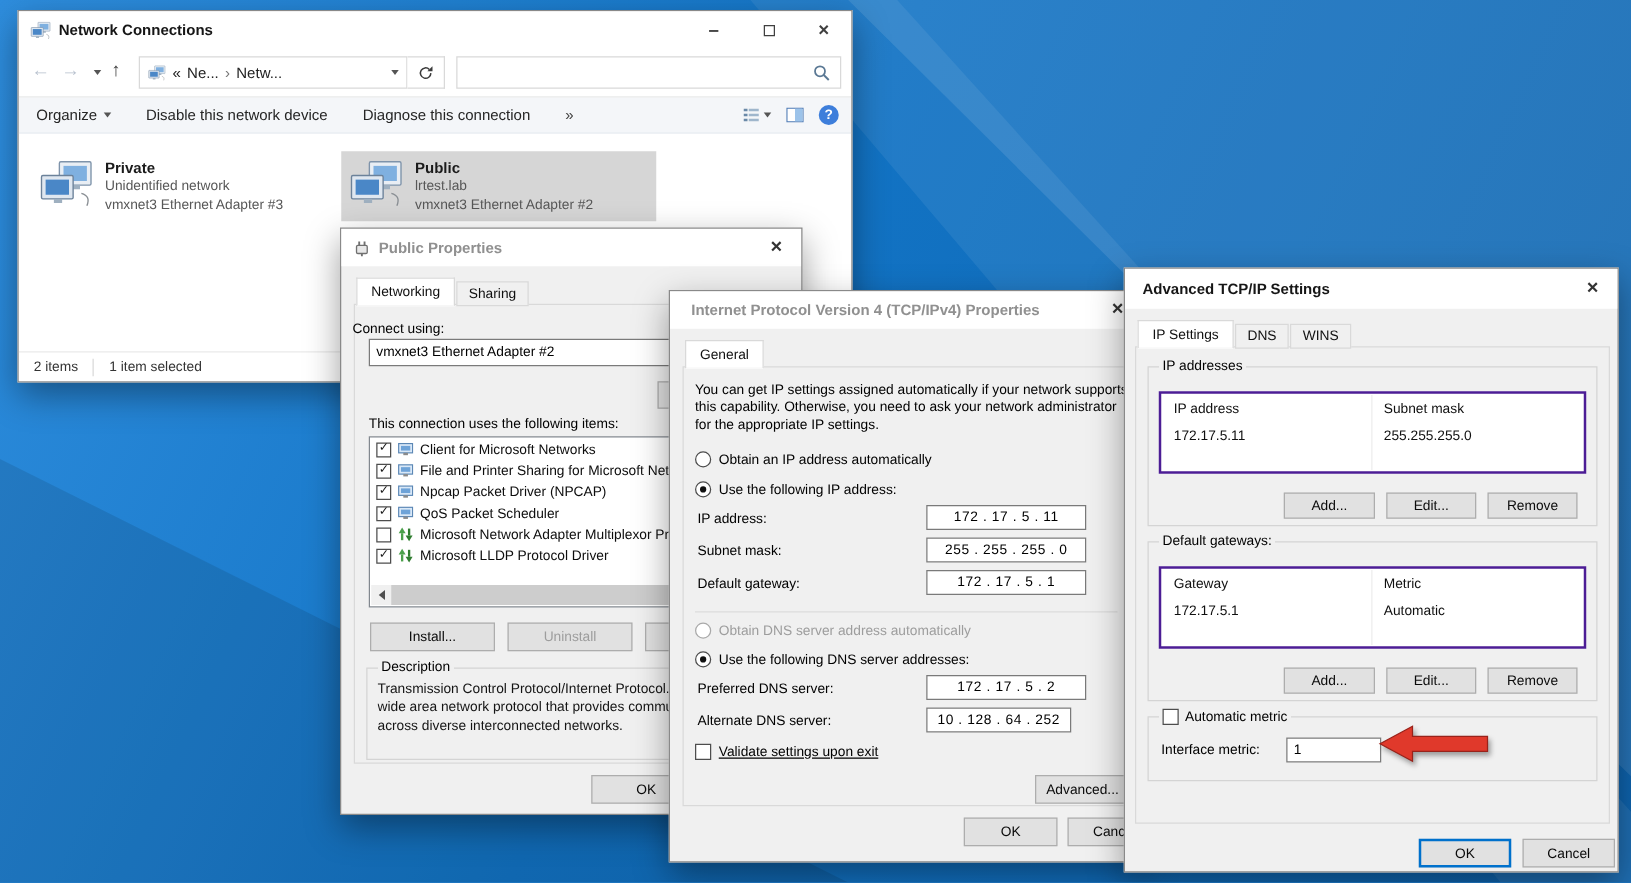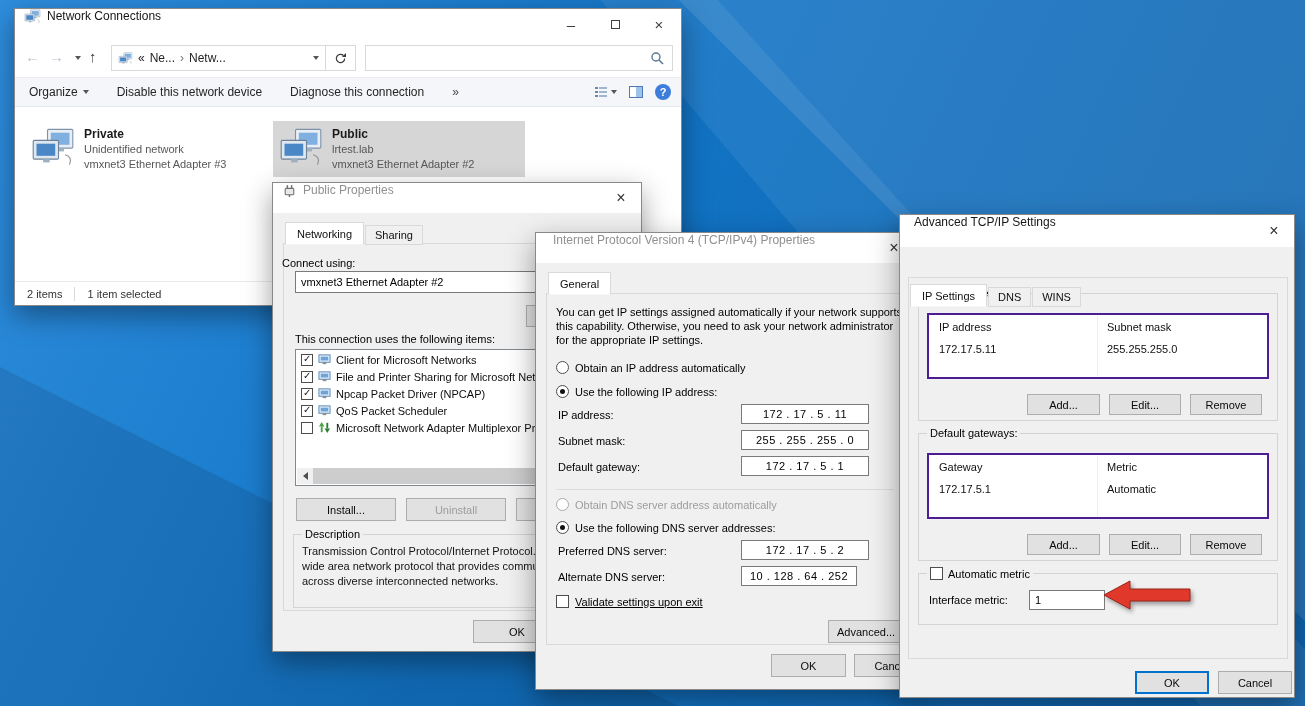--- a/index.html
+++ b/index.html
@@ -9,21 +9,21 @@
   
   #desktop { position:absolute; inset:0; overflow:hidden;
     background:linear-gradient(115deg,#2e8ddd 0%,#1273c4 45%,#0e63ad 100%); }
   #desktop .streak1 { position:absolute; inset:0; background:rgba(255,255,255,.10); clip-path:polygon(52% 0,100% 0,100% 88%); }
   #desktop .streak2 { position:absolute; inset:0; background:rgba(255,255,255,.07); clip-path:polygon(46% 0,55% 0,100% 92%,100% 100%,92% 100%); }
   #desktop .shade   { position:absolute; inset:0; background:rgba(0,0,0,.10); clip-path:polygon(0 52%,52% 100%,0 100%); }
 
   
   .window { position:absolute; background:#f0f0f0; border:1px solid #898989;
     box-shadow:0 10px 26px rgba(0,0,0,.38); overflow:hidden; }
-  .titlebar { position:relative; height:30px; background:#fff; display:flex; align-items:flex-start; padding-left:9px; }
+  .titlebar { position:relative; height:30px; background:#fff; display:flex; align-items:center; padding-left:9px;font-weight:bold; }
   .title { font-size:12px; color:#161616; margin-left:6px; white-space:nowrap; }
   .title.inactive { color:#909090; }
   .winbtns { position:absolute; right:0; top:0; height:100%; display:flex; }
   .winbtn { width:44px; height:100%; display:flex; align-items:center; justify-content:center; color:#404040; font-size:15px; }
   .maxbox { width:9px; height:9px; border:1px solid #404040; display:inline-block; }
   .dlg-close { position:absolute; right:0; top:0; width:40px; height:30px; display:flex; align-items:center; justify-content:center; font-size:16px; color:#333; }
 
   
   .tabstrip { position:absolute; display:flex; align-items:flex-end; z-index:3; }
   .tab { height:20px; border:1px solid #d9d9d9; background:#f0f0f0; font-size:11px; color:#101010;
@@ -307,20 +307,27 @@
           </svg>
         <span>QoS Packet Scheduler</span>
       </div>
       <div class="conn-row">
         <span class="cb"></span>
         <svg width="13" height="13">
             <use href="#ic-proto"></use>
           </svg>
         <span>Microsoft Network Adapter Multiplexor Pro...</span>
       </div>
+      <div class="conn-row">
+        <span class="cb checked"></span>
+        <svg width="13" height="13">
+            <use href="#ic-proto"></use>
+          </svg>
+        <span>Microsoft LLDP Protocol Driver</span>
+      </div>
     </div>
     <div class="hscroll">
       <span class="sbtn">
           <span class="tri-left"></span>
         </span>
       <span class="thumb" style="width:240px;"></span>
     </div>
   </div>
 
   <div class="btn" style="left:23px; top:315px; width:100px; height:23px;">Install...</div>
@@ -410,21 +417,21 @@
   <div class="btn" style="left:235px; top:421px; width:75px; height:23px;">OK</div>
   <div class="btn" style="left:318px; top:421px; width:75px; height:23px;">Cancel</div>
 </div>
 
 <div id="adv" class="window" style="left:899px; top:214px; width:396px; height:484px;">
   <div class="titlebar" style="height:32px; padding-left:14px;">
     <span class="title" style="margin-left:0;">Advanced TCP/IP Settings</span>
     <span class="dlg-close" style="height:32px;">×</span>
   </div>
 
-  <div class="tabstrip" style="left:10px; top:41px;margin-top:28px;">
+  <div class="tabstrip" style="left:10px; top:41px;">
     <span class="tab active">IP Settings</span>
     <span class="tab">DNS</span>
     <span class="tab">WINS</span>
   </div>
   <div class="panel" style="left:8px; top:62px; width:380px; height:382px;"></div>
 
   <fieldset class="group" style="left:18px; top:72px; width:360px; height:134px;">
     <legend>
         <span>IP addresses</span>
       </legend>

